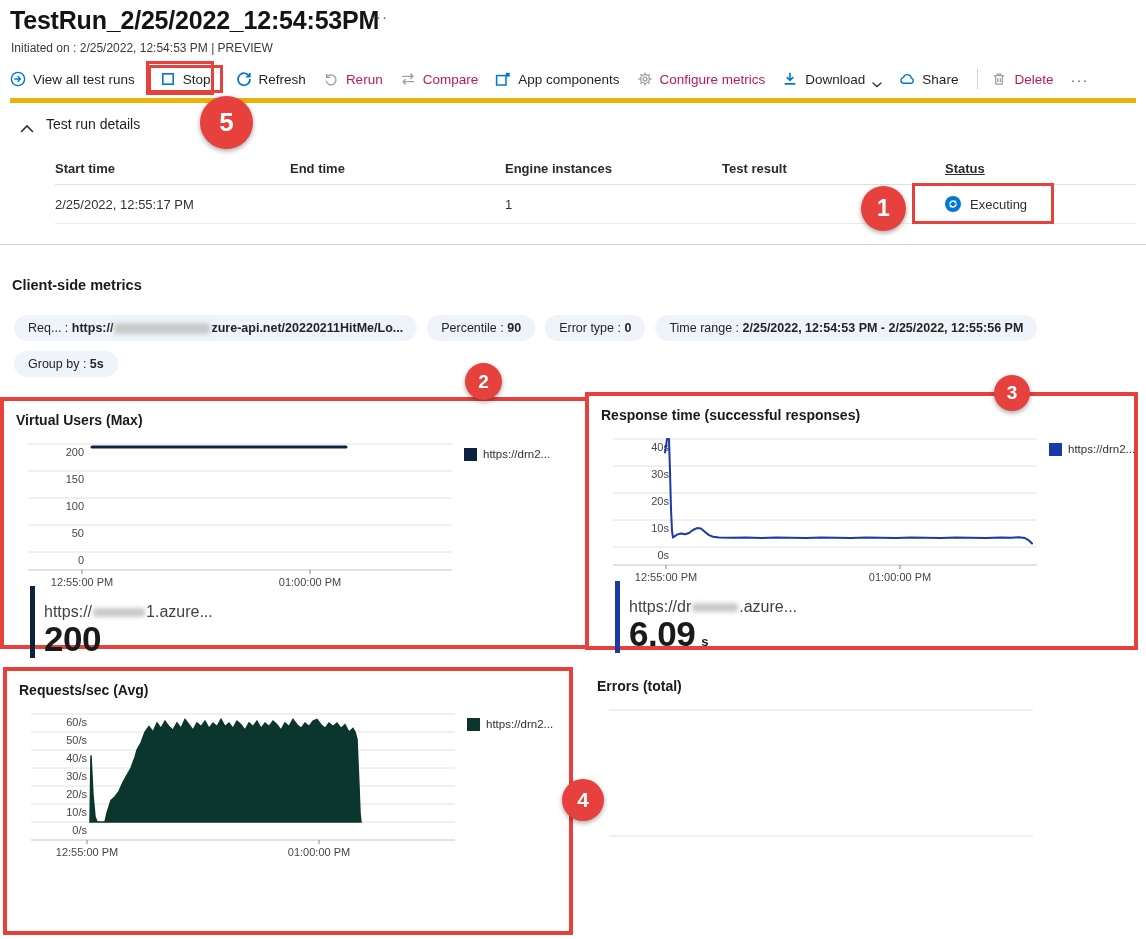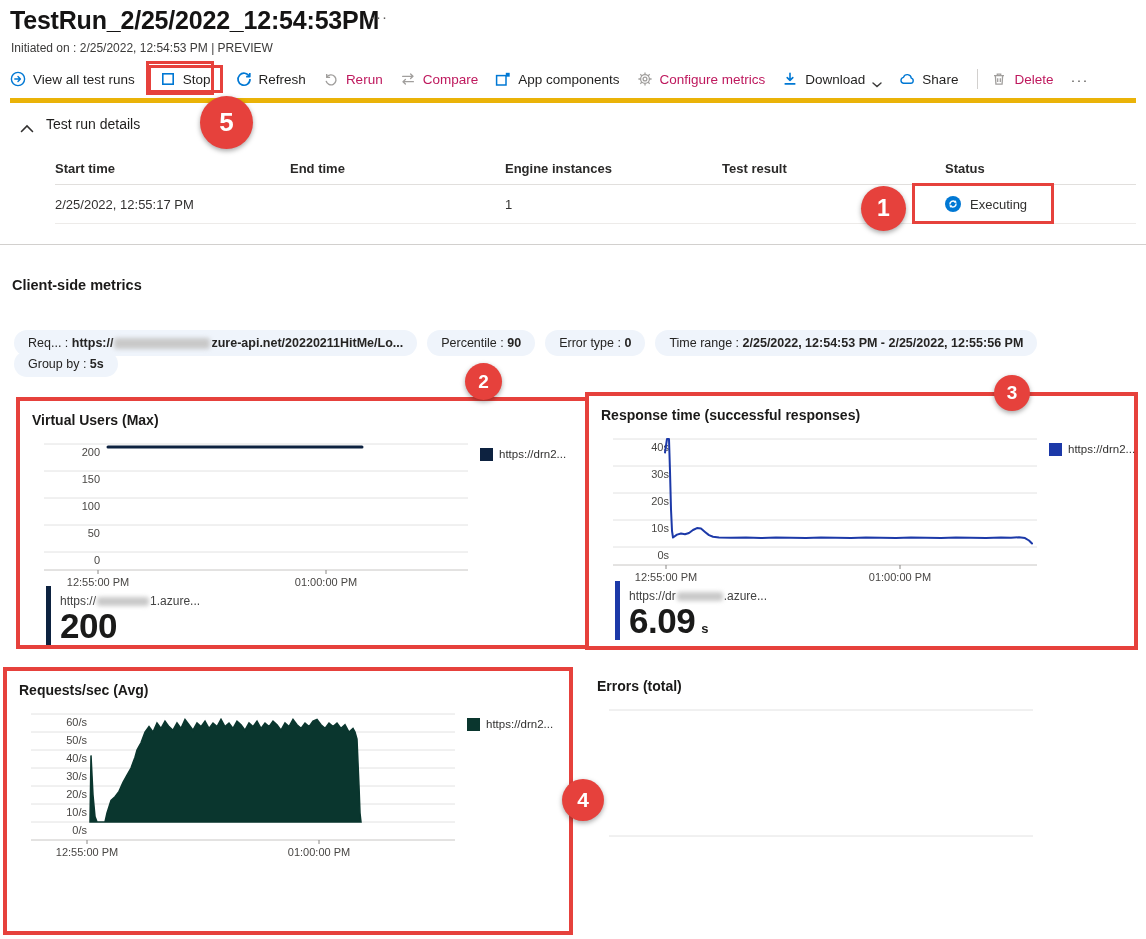--- a/index.html
+++ b/index.html
@@ -47,21 +47,21 @@
   .card.red{border:4px solid var(--anno);}
   .card-title{font-size:14px;font-weight:600;color:#1b1a19;margin:2px 0 6px;}
   .card-body{display:flex;}
   svg.plot{flex:none;}
   svg.plot text{font-family:"Liberation Sans","DejaVu Sans",sans-serif;}
   .legend{display:flex;align-items:center;gap:6px;margin-left:8px;margin-top:12px;font-size:11.5px;color:#323130;height:16px;cursor:pointer;white-space:nowrap;}
   .legend .sq{width:13px;height:13px;flex:none;}
   .card-footer{display:flex;margin-left:14px;margin-top:0px;}
   .card-footer .bar{width:5px;margin-right:9px;}
   .cf-col{display:flex;flex-direction:column;}
-  .cf-label{font-size:12px;color:#424242;margin:8px 0 0;}
+  .cf-label{font-size:16px;color:#424242;margin:17px 0 0;}
   .cf-label .blur{height:9px;}
   .cf-valrow{display:flex;align-items:flex-end;}
   .cf-value{font-size:35px;font-weight:700;color:#1a1a19;line-height:1.05;letter-spacing:-0.5px;}
   .cf-unit{font-size:13px;font-weight:700;color:#1a1a19;margin-left:6px;margin-bottom:4px;}
 
   
   :root{--anno:#e6413c;}
   .anno-box{position:absolute;border:3.5px solid var(--anno);box-sizing:border-box;z-index:30;pointer-events:none;}
   .badge{position:absolute;background:var(--anno);color:#fff;border-radius:50%;display:flex;align-items:center;justify-content:center;font-weight:700;z-index:40;box-shadow:0 2px 5px rgba(0,0,0,.35);pointer-events:none;}
 </style>
@@ -166,21 +166,21 @@
         </svg></span>
     <span>Test run details</span>
   </div>
 
   <div class="tbl">
     <div class="tbl-hdr" id="tbl-hdr">
         <span class="c" style="width: 235px;">Start time</span>
         <span class="c" style="width: 215px;">End time</span>
         <span class="c" style="width: 217px;">Engine instances</span>
         <span class="c" style="width: 223px;">Test result</span>
-        <span class="c" style="width: 191px;">Status</span>
+        <span class="c" style="width: 191px; text-decoration: underline;">Status</span>
       </div>
     <div class="tbl-row" id="tbl-row">
         <span class="c" style="width: 235px;">2/25/2022, 12:55:17 PM</span>
         <span class="c" style="width: 215px;"></span>
         <span class="c" style="width: 217px;">1</span>
         <span class="c" style="width: 223px;"></span>
         <span class="c status-cell" style="width: 191px; align-items: center;">
           <span class="ic"><svg viewBox="0 0 16 16" width="16" height="16">
               <circle cx="8" cy="8" r="8" fill="#0078d4"></circle>
               <path d="M4.9 8.5a3.2 3.2 0 0 1 5.2-2.7" fill="none" stroke="#fff" stroke-width="1.4"></path>
@@ -188,31 +188,31 @@
               <path d="M11.1 7.5a3.2 3.2 0 0 1-5.2 2.7" fill="none" stroke="#fff" stroke-width="1.4"></path>
               <polygon points="5.1,11.7 4.5,8.9 7.2,9.6" fill="#fff"></polygon>
             </svg></span>
           <span>Executing</span>
         </span>
       </div>
   </div>
   <div class="sep"></div>
 
   <div class="metrics-hdr">Client-side metrics</div>
-  <div class="pill-row" style="top:330px;" id="pill-row-1">
+  <div class="pill-row" style="top:315px;" id="pill-row-1">
       <span class="pill"><span>Req...  : </span><b><span>https://</span><span class="blur" style="width: 96px;"></span><span>zure-api.net/20220211HitMe/Lo...</span></b></span>
       <span class="pill"><span>Percentile : </span><b>90</b></span>
       <span class="pill"><span>Error type : </span><b>0</b></span>
       <span class="pill"><span>Time range : </span><b>2/25/2022, 12:54:53 PM - 2/25/2022, 12:55:56 PM</b></span>
     </div>
   <div class="pill-row" style="top:351px;" id="pill-row-2">
       <span class="pill"><span>Group by : </span><b>5s</b></span>
     </div>
 
-  <div class="card red" style="left:16px;top:397px;width:640px;height:252px;">
+  <div class="card red" style="left:0;top:397px;width:640px;height:252px;">
     <div class="card-title">Virtual Users (Max)</div>
     <div class="card-body">
       <svg class="plot" width="440" height="152" viewBox="0 0 440 152">
           <line x1="12" y1="10" x2="436" y2="10" stroke="#e2e2e2"></line>
           <text x="68" y="22" text-anchor="end" fill="#484644" font-size="11">200</text>
           <line x1="12" y1="37" x2="436" y2="37" stroke="#e2e2e2"></line>
           <text x="68" y="49" text-anchor="end" fill="#484644" font-size="11">150</text>
           <line x1="12" y1="64" x2="436" y2="64" stroke="#e2e2e2"></line>
           <text x="68" y="76" text-anchor="end" fill="#484644" font-size="11">100</text>
           <line x1="12" y1="91" x2="436" y2="91" stroke="#e2e2e2"></line>

